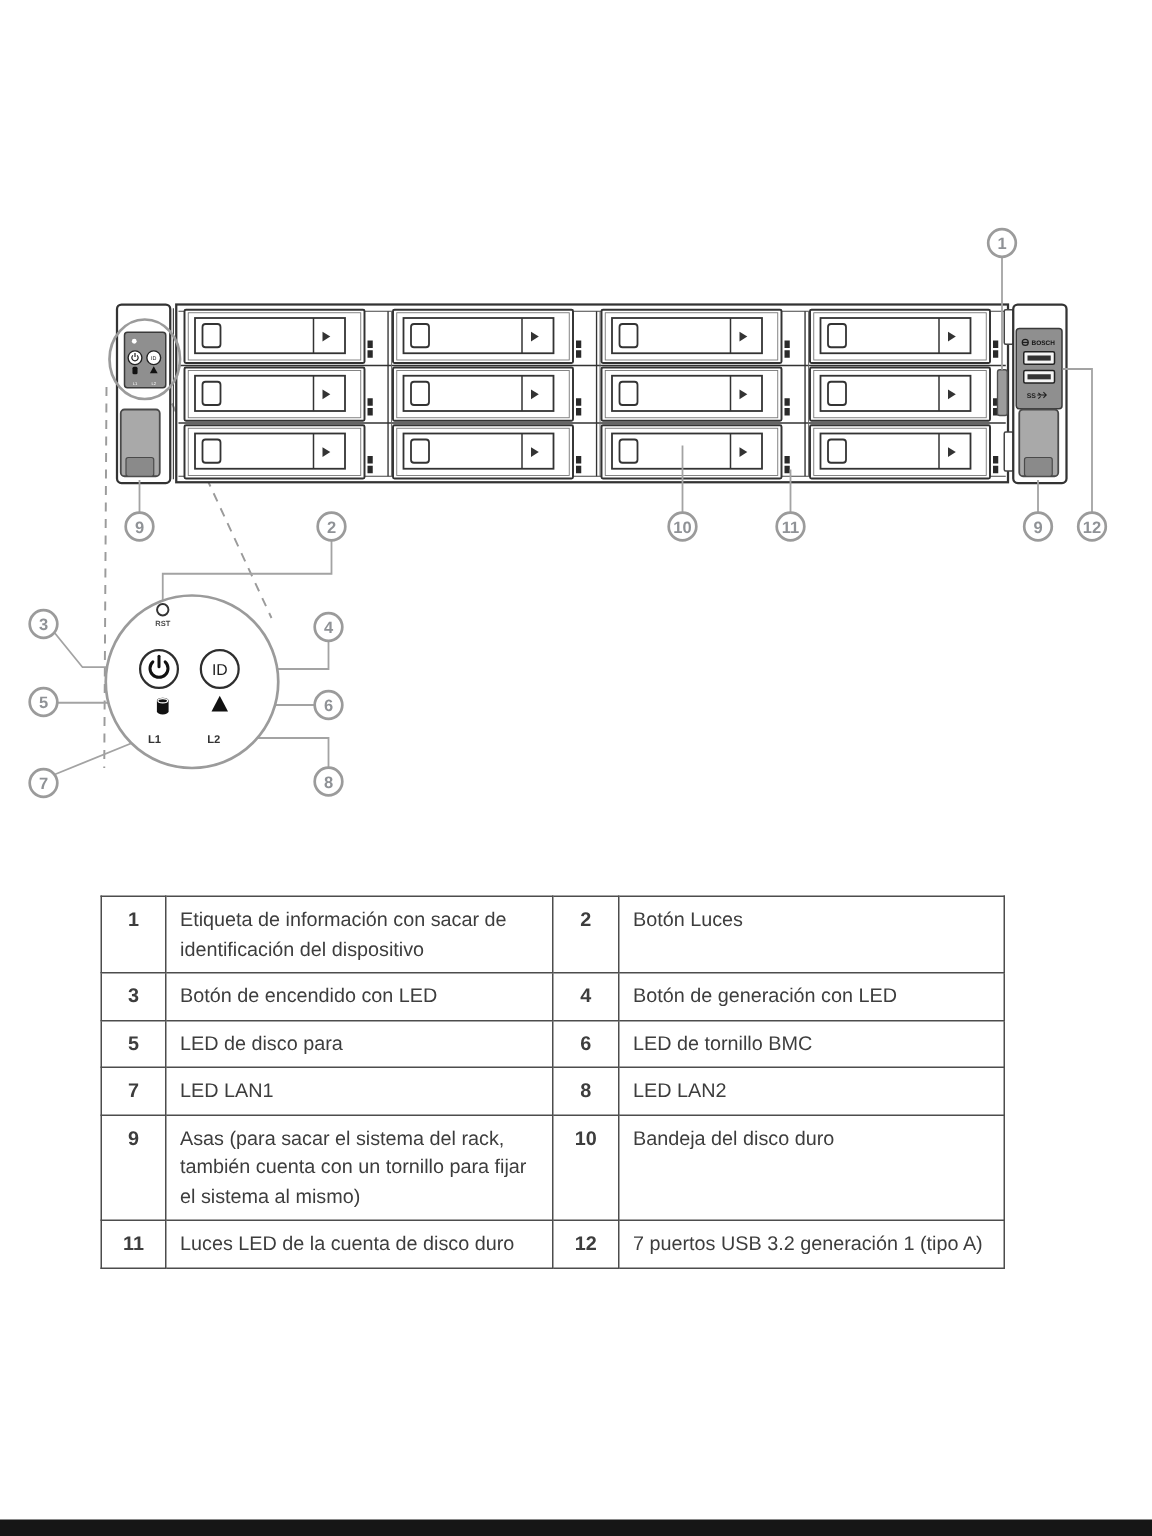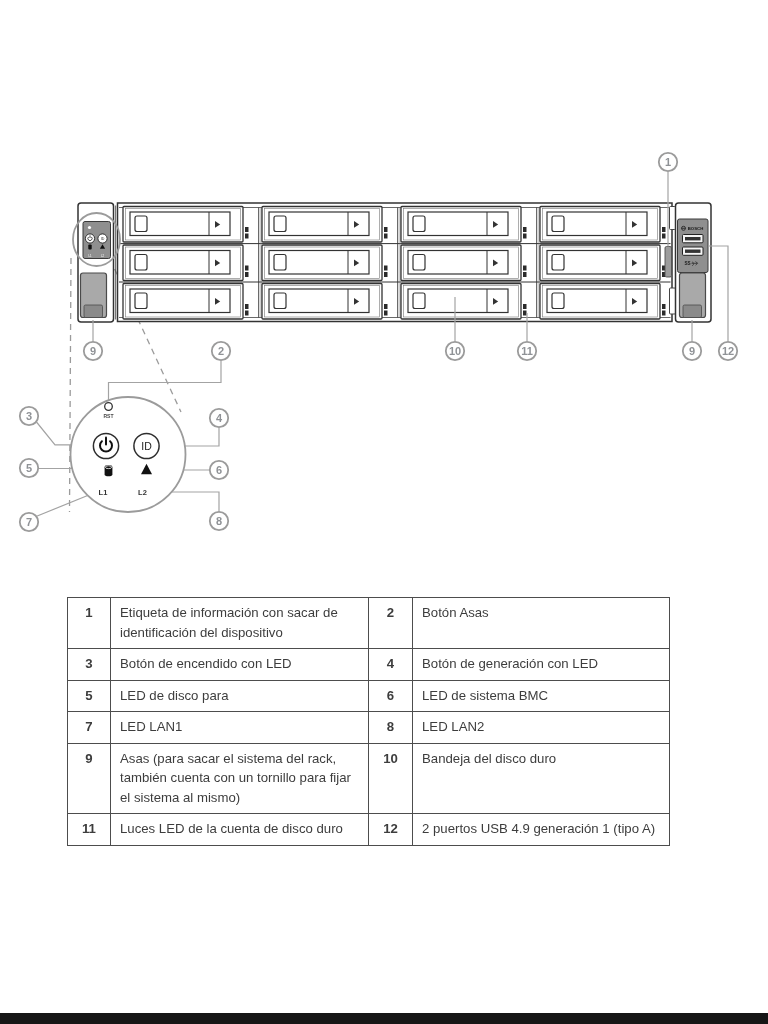--- a/index.html
+++ b/index.html
@@ -233,50 +233,50 @@
         <col style="width:43px">
         <col style="width:258px">
         <col style="width:44px">
         <col style="width:257px">
       </colgroup>
   <tbody>
     <tr>
       <td class="num">1</td>
       <td>Etiqueta de información con sacar de identificación del dispositivo</td>
       <td class="num">2</td>
-      <td>Botón Asas</td>
+      <td>Botón Luces</td>
     </tr>
     <tr>
       <td class="num">3</td>
       <td>Botón de encendido con LED</td>
       <td class="num">4</td>
       <td>Botón de generación con LED</td>
     </tr>
     <tr>
       <td class="num">5</td>
       <td>LED de disco para</td>
       <td class="num">6</td>
-      <td>LED de sistema BMC</td>
+      <td>LED de tornillo BMC</td>
     </tr>
     <tr>
       <td class="num">7</td>
       <td>LED LAN1</td>
       <td class="num">8</td>
       <td>LED LAN2</td>
     </tr>
     <tr>
       <td class="num">9</td>
       <td>Asas (para sacar el sistema del rack, también cuenta con un tornillo para fijar el sistema al mismo)</td>
       <td class="num">10</td>
       <td>Bandeja del disco duro</td>
     </tr>
     <tr>
       <td class="num">11</td>
       <td>Luces LED de la cuenta de disco duro</td>
       <td class="num">12</td>
-      <td>2 puertos USB 4.9 generación 1 (tipo A)</td>
+      <td>7 puertos USB 3.2 generación 1 (tipo A)</td>
     </tr>
   </tbody>
 </table>
 
 <div class="footer-bar"></div>
 
 </div>
 
 </body></html>

